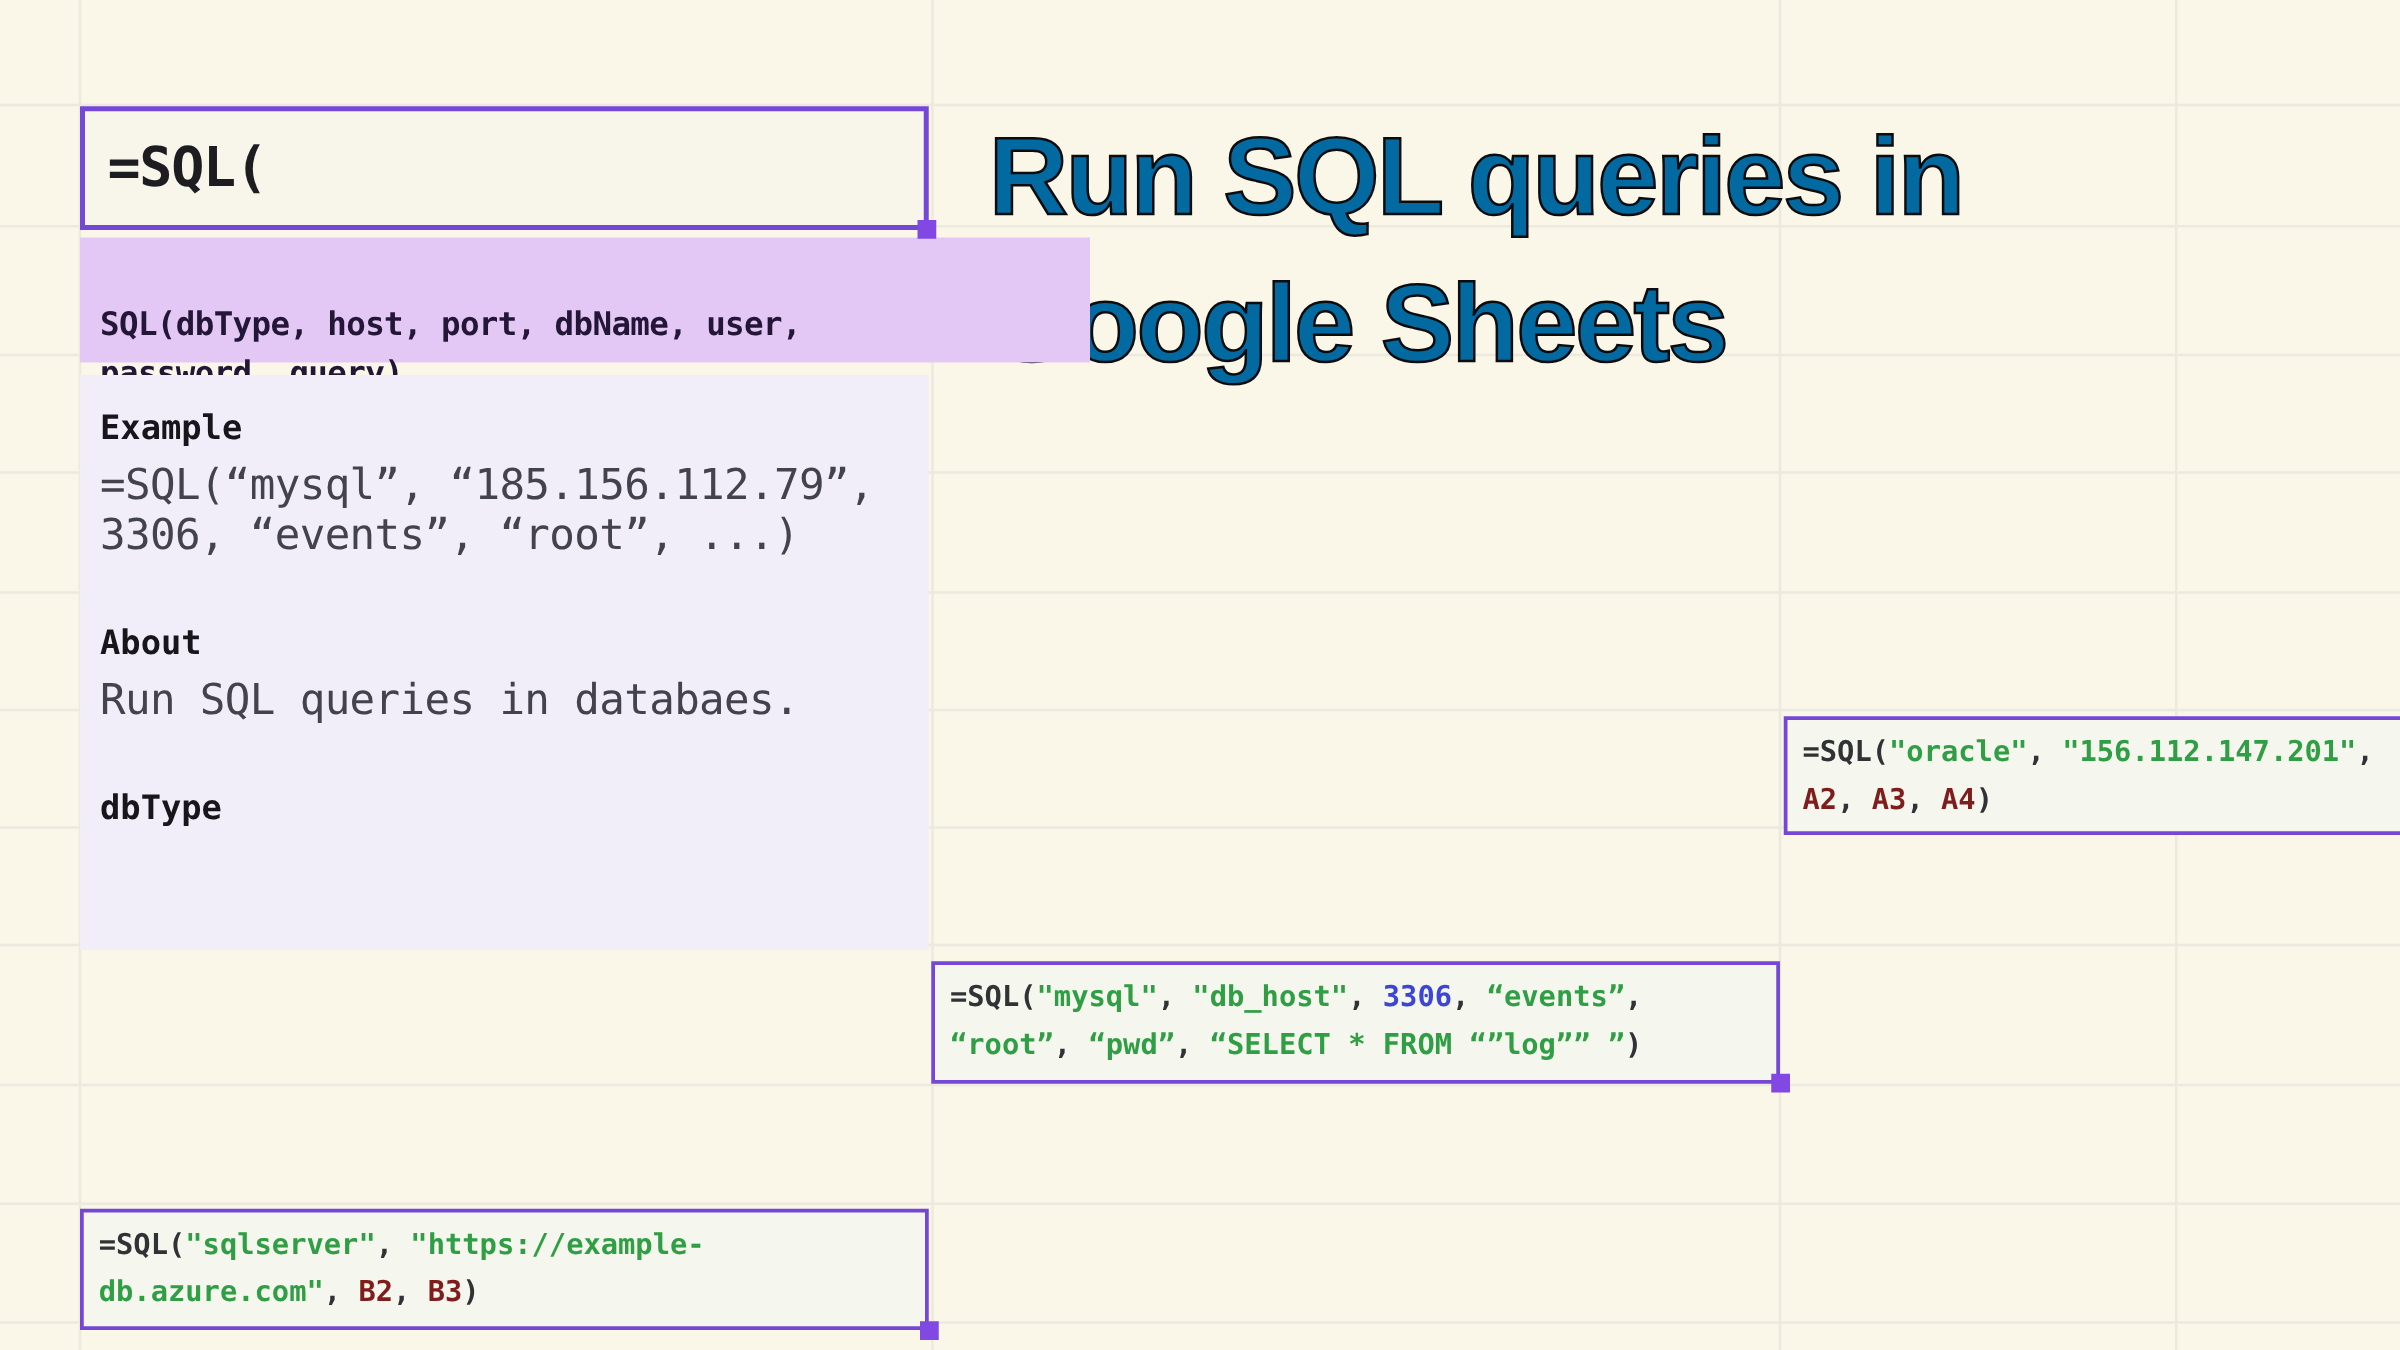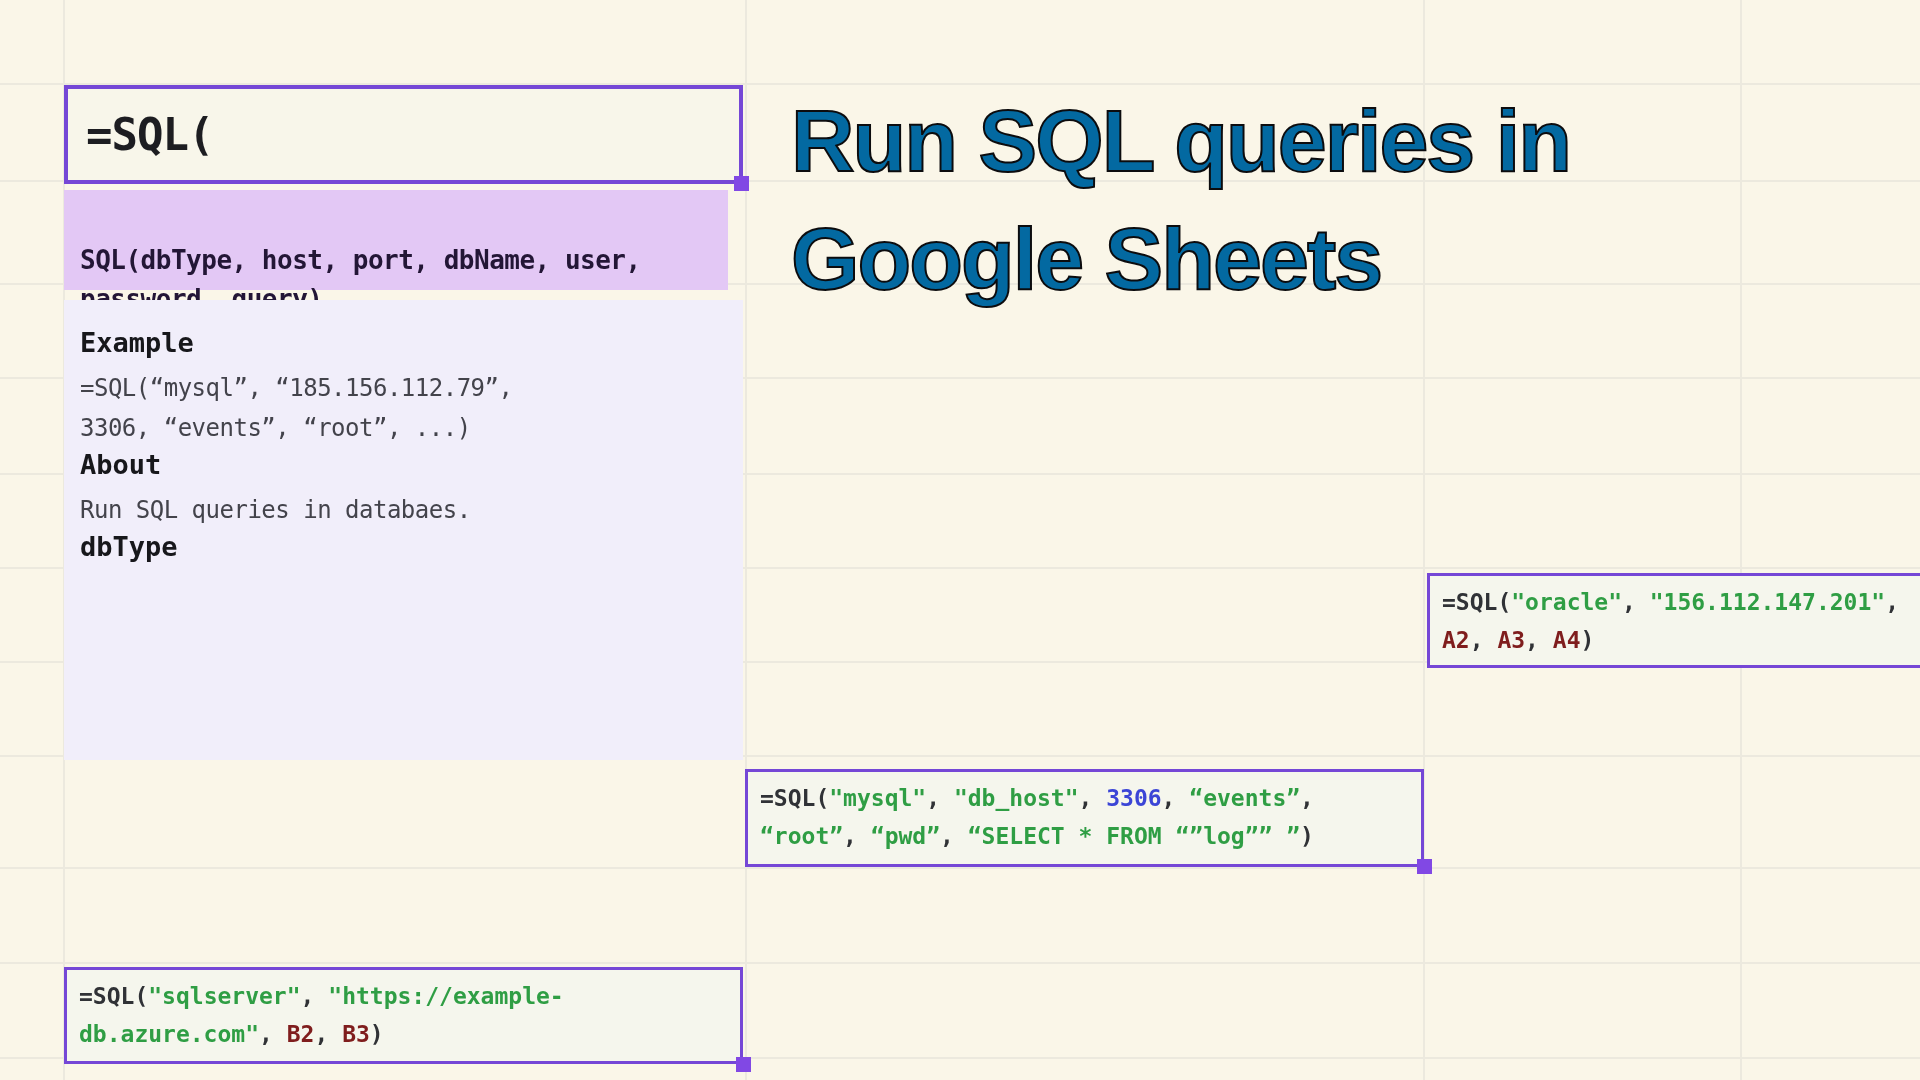--- a/index.html
+++ b/index.html
@@ -20,34 +20,34 @@
     background:#f8f6ea; border:4px solid #7547d6; z-index:3;
     display:flex; align-items:center; padding-left:18px;
     font-size:44px; font-weight:700; color:#1d1d21; letter-spacing:-1px;
   }
   .fill-handle {
     position:absolute; width:15px; height:15px; background:#8148e4;
     z-index:6; cursor:crosshair;
   }
   
   .signature {
-    position:absolute; left:64px; top:190px; width:664px; height:100px;
+    position:absolute; left:64px; top:190px; width:808px; height:100px;
     background:#e3c8f5; z-index:2; padding:12px 16px;
     font-size:26px; font-weight:700; color:#231636;
     line-height:39px; white-space:pre-line; letter-spacing:-0.5px;
   }
   
   .help-panel {
     position:absolute; left:64px; top:300px; width:679px; height:460px;
     background:#f1eefa; z-index:2; padding:26px 16px; color:#43434b;
   }
-  .help-section + .help-section { }
+  .help-section + .help-section { margin-top:50px; }
   .help-heading { font-size:27px; font-weight:700; color:#17171b; line-height:34px; }
   .help-body {
-    margin-top:8px; font-size:24px; line-height:40px;
+    margin-top:8px; font-size:34px; line-height:40px;
     white-space:pre-line; letter-spacing:-0.5px;
   }
   
   .big-title {
     position:absolute; left:791px; top:82px; z-index:1;
     font-family:"Liberation Sans","DejaVu Sans",sans-serif;
     font-weight:800; font-size:88px; line-height:118px;
     color:#0369a1; letter-spacing:-2px;
     -webkit-text-stroke:2px #0c0c0e;
     white-space:nowrap;

